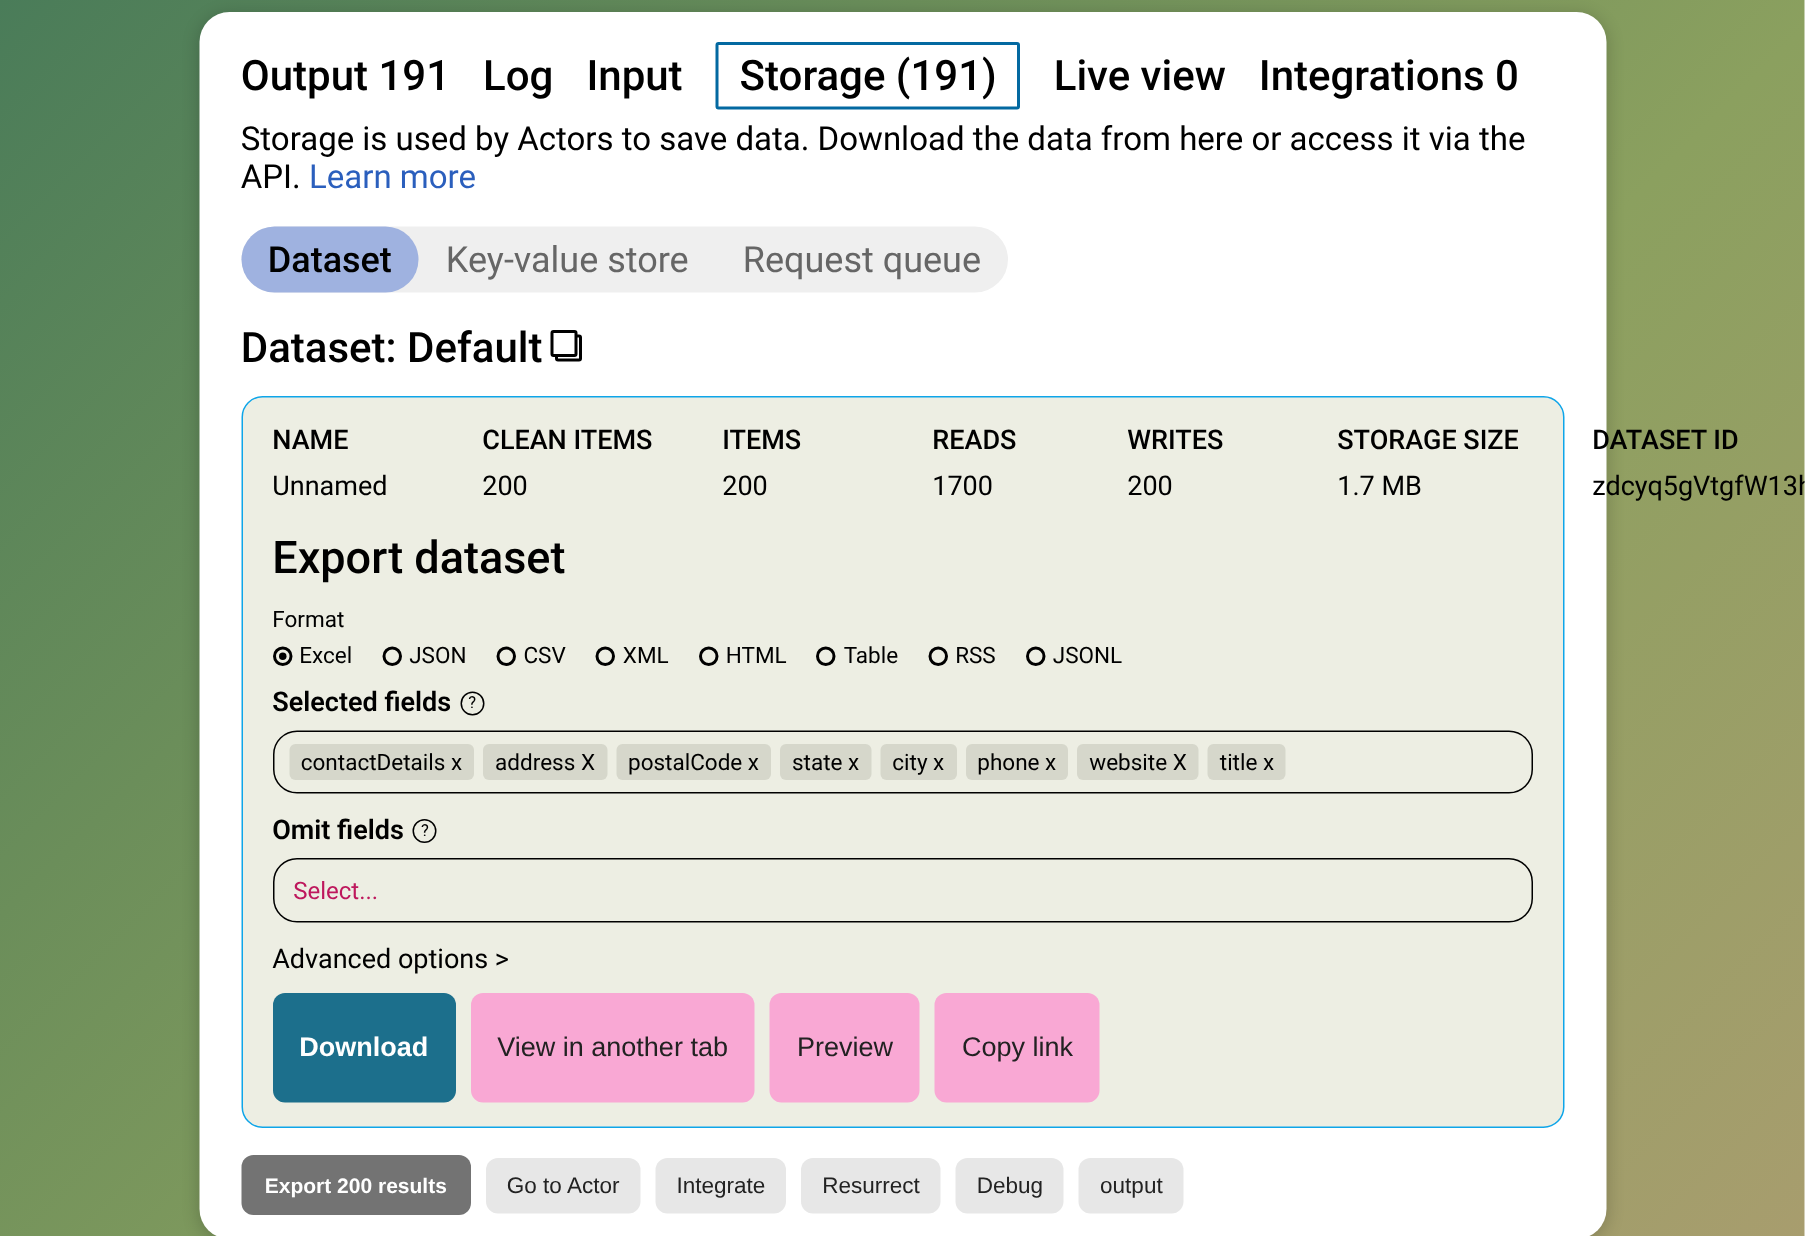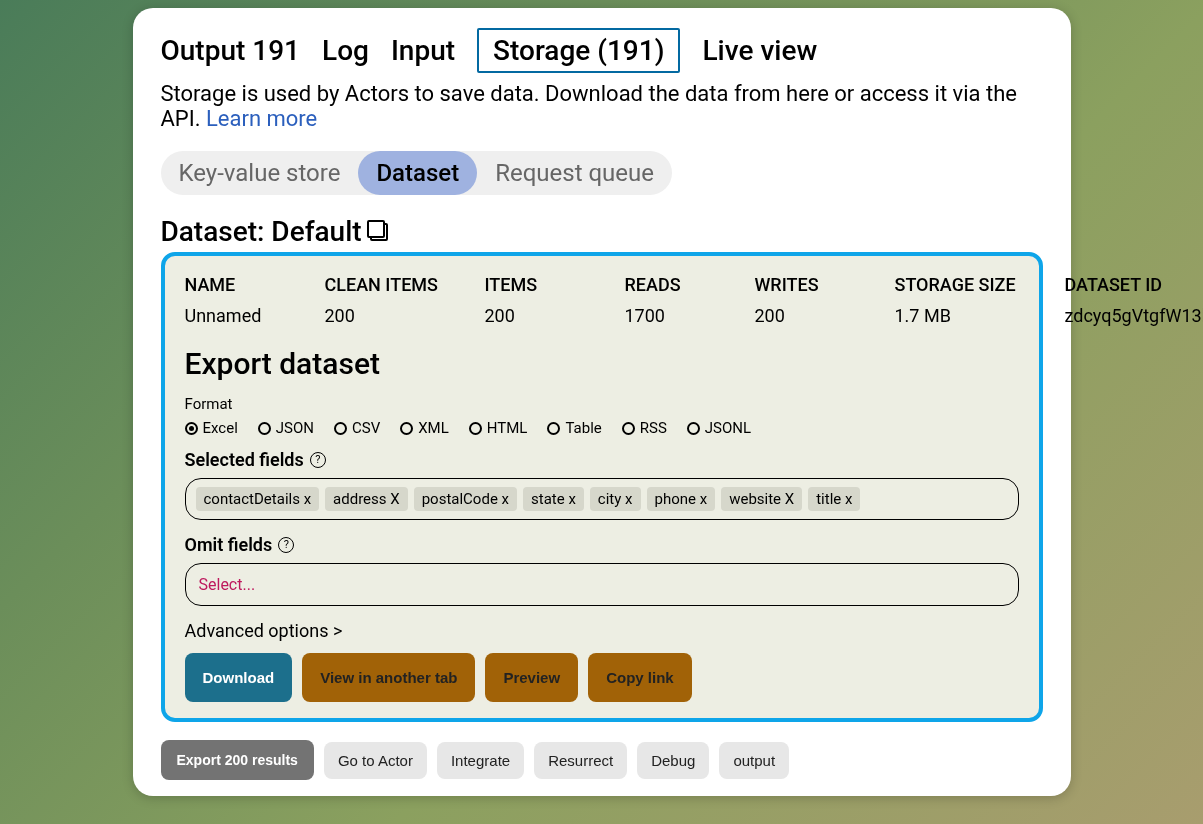--- a/index.html
+++ b/index.html
@@ -50,27 +50,27 @@
     cursor: pointer;
   }
   .sub-tab.active {
     background: #9fb2e0;
     font-weight: 500;
   }
   .sub-tab.inactive { color: #666; }
   .dataset-title {
     font-size: 28px;
     font-weight: 500;
-    margin-bottom: 4px;
+    margin-bottom: 16px;
     display: flex;
     align-items: center;
     gap: 8px;
   }
   .panel {
-    border: 4px solid #0ea5e9;
+    border: 1px solid #0ea5e9;
     border-radius: 14px;
     background: #edeee3;
     padding: 18px 20px 16px 20px;
   }
   .stats {
     display: grid;
     grid-template-columns: 140px 160px 140px 130px 140px 170px 1fr;
     row-gap: 10px;
     margin-bottom: 20px;
     font-size: 18px;
@@ -114,29 +114,29 @@
     background: #d6d7cb;
     border-radius: 4px;
     padding: 3px 8px;
     font-size: 15px;
     display: inline-flex; align-items: center; gap: 2px;
   }
   .placeholder { color: #be185d; font-size: 16px; padding: 3px; }
   .adv-options { font-size: 18px; margin: 8px 0 12px 0; cursor: pointer; }
   .action-row { display: flex; gap: 10px; align-items: center; }
   .btn {
-    padding: 16px 18px;
+    padding: 26px 18px;
     border-radius: 8px;
-    font-size: 15px;
+    font-size: 18px;
     font-weight: 600;
     cursor: pointer;
     border: none;
   }
   .btn.primary { background: #1c6f8c; color: #fff; }
-  .btn.ghost { background: #a16207; color: #222; font-weight: 700; }
+  .btn.ghost { background: #f9a8d4; color: #222; font-weight: 400; }
   .bottom-row { display: flex; gap: 10px; align-items: center; margin-top: 18px; }
   .btn.green { background: #737373; color: #fff; font-size: 14px; font-weight: 700; padding: 12px 16px; }
   .btn.light { background: #e7e7e7; color: #222; font-weight: 500; font-size: 15px; padding: 10px 14px; border-radius: 8px;}
   .copy-icon {
     display:inline-block; width:18px; height:18px; border:2px solid #000; border-radius:2px;
     position: relative; vertical-align: middle;
   }
   .copy-icon::before {
     content:""; position:absolute; top:-5px; left:-5px; width:14px; height:14px;
     border:2px solid #000; border-radius:2px; background:#fff;
@@ -145,30 +145,31 @@
 </head>
 <body>
 
 <div class="card">
   <div class="top-tabs">
     <div class="top-tab">Output 191</div>
     <div class="top-tab">Log</div>
     <div class="top-tab">Input</div>
     <div class="top-tab active">Storage (191)</div>
     <div class="top-tab">Live view</div>
+    <div class="top-tab">Integrations 0</div>
   </div>
 
   <div class="description">
     <span>Storage is used by Actors to save data. Download the data from here or access it via the API.</span>
     <span class="link">Learn more</span>
   </div>
 
   <div class="sub-tabs">
+    <div class="sub-tab active">Dataset</div>
     <div class="sub-tab inactive">Key-value store</div>
-    <div class="sub-tab active">Dataset</div>
     <div class="sub-tab inactive">Request queue</div>
   </div>
 
   <div class="dataset-title">
     <span>Dataset: Default</span>
     <span class="copy-icon"></span>
   </div>
 
   <div class="panel">
     <div class="stats">

